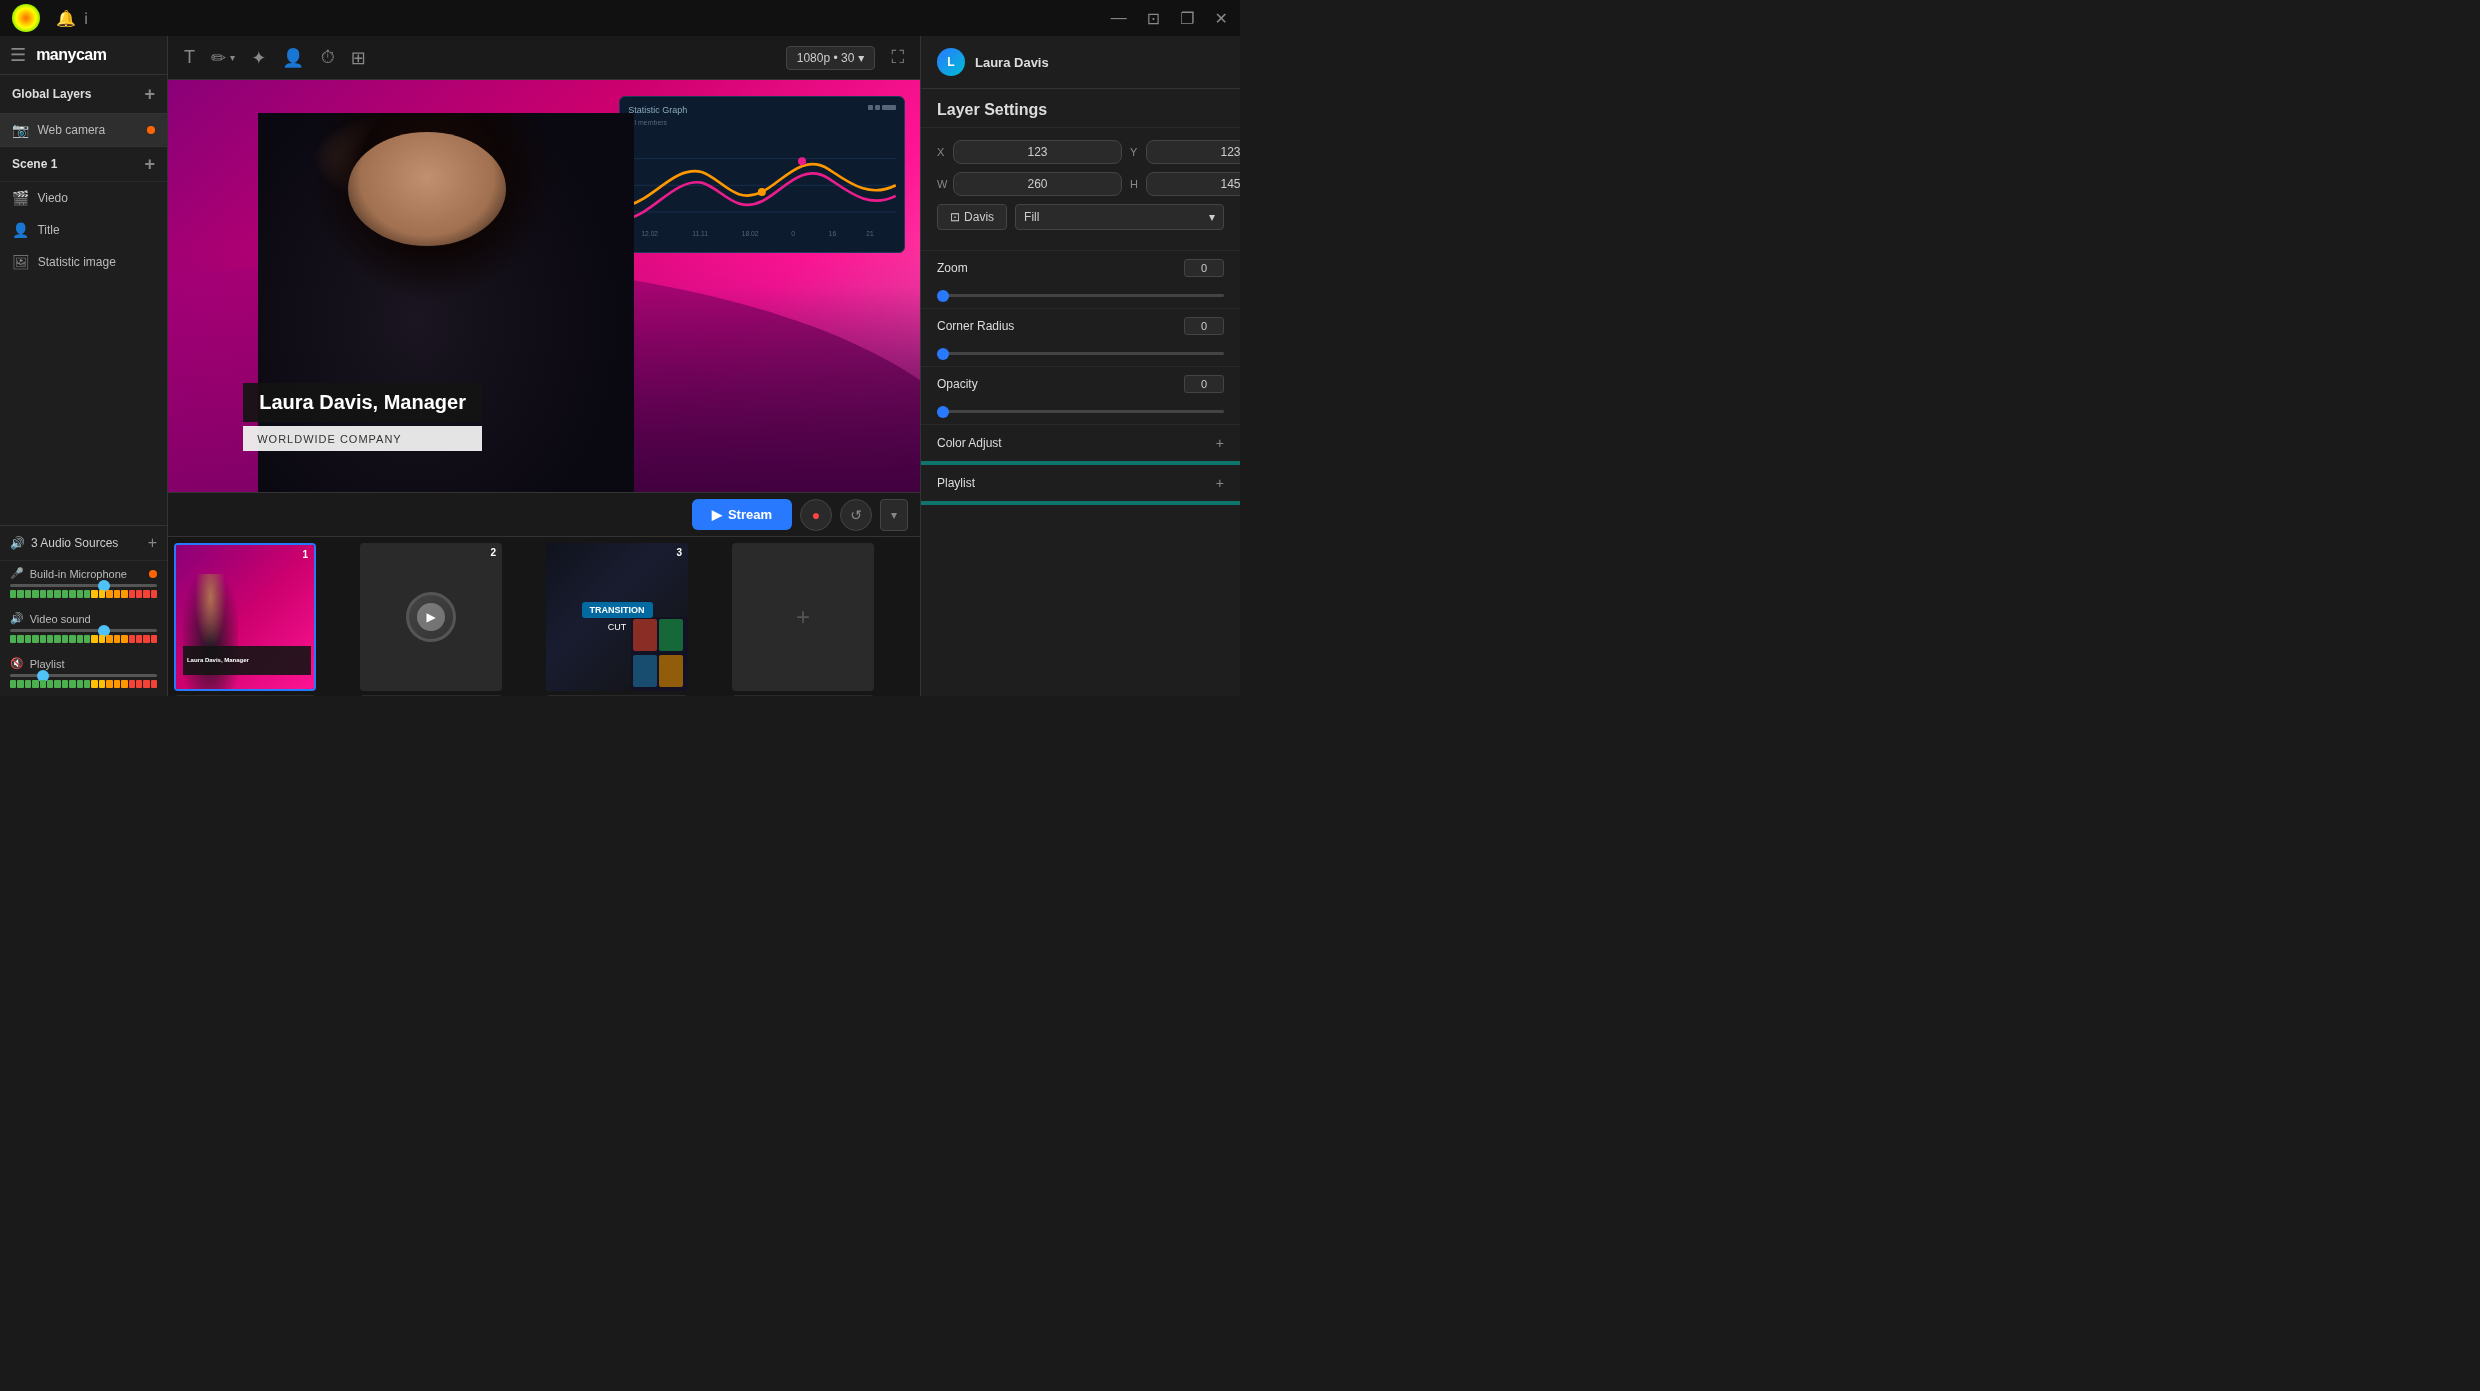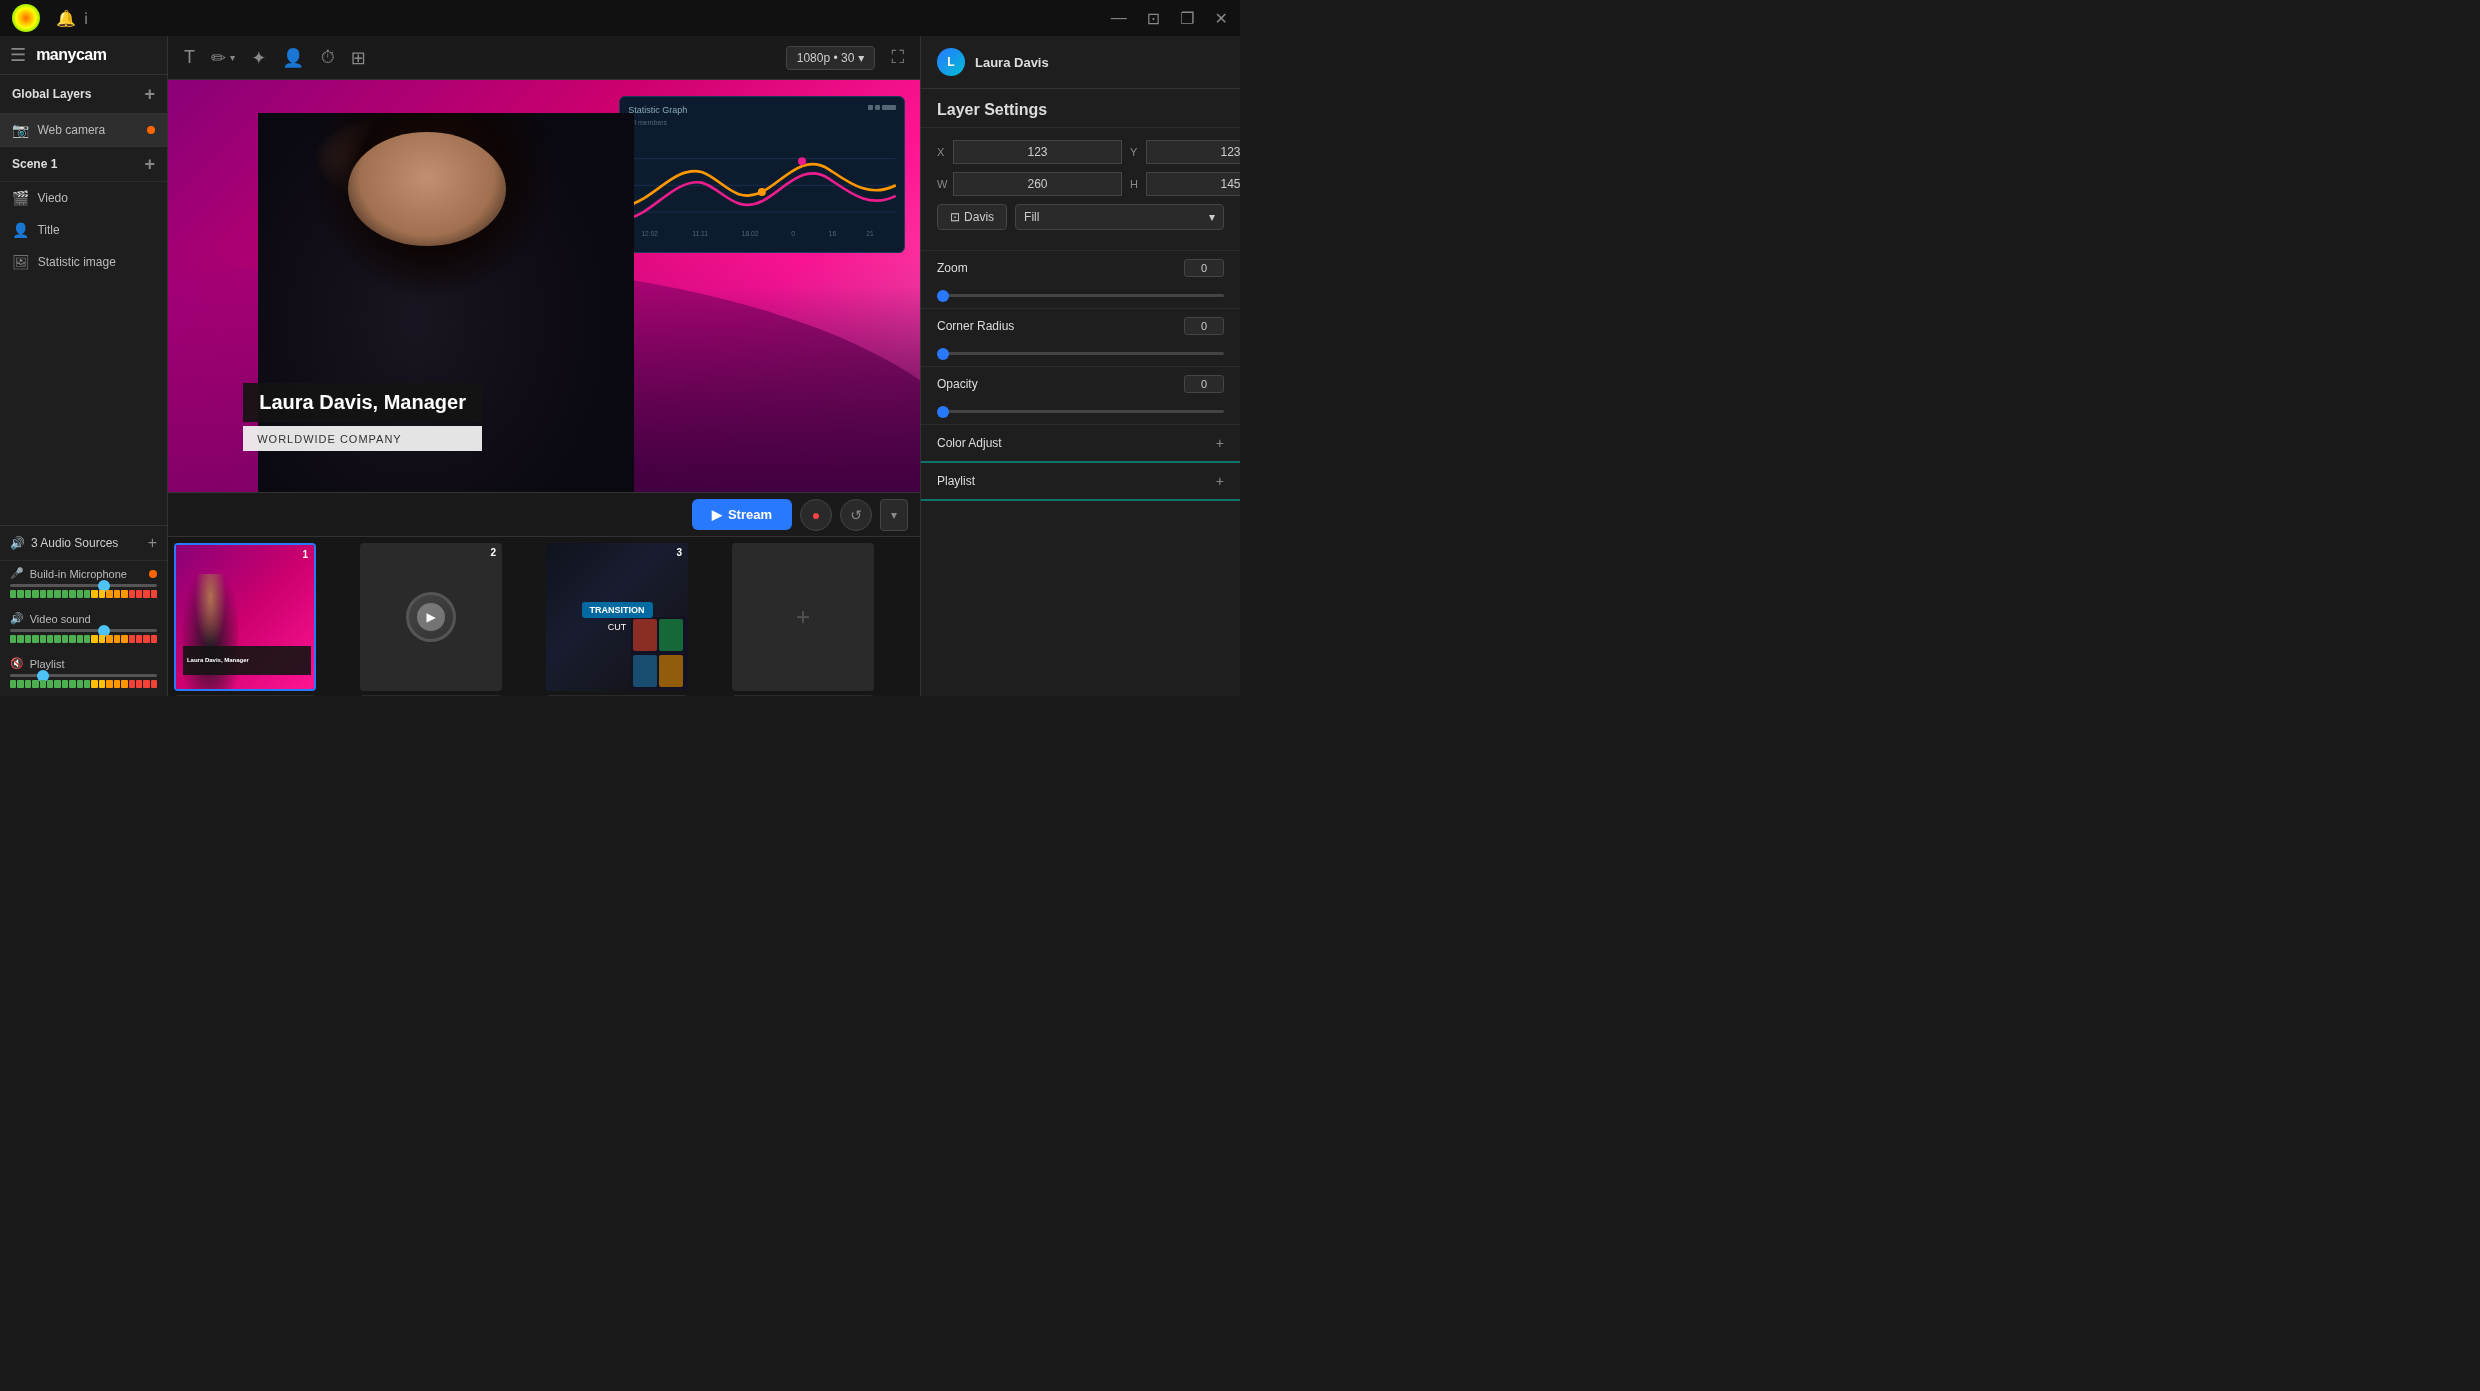--- a/index.html
+++ b/index.html
@@ -504,21 +504,21 @@
       color: #888;
       min-width: 12px;
     }
     .coord-input {
       flex: 1;
       background: #2a2a2a;
       border: 1px solid #444;
       color: #ccc;
       padding: 4px 6px;
       font-size: 12px;
-      border-radius: 0;
+      border-radius: 8px;
       text-align: center;
     }
     .crop-row {
       display: flex;
       align-items: center;
       gap: 8px;
       margin-bottom: 8px;
     }
     .crop-btn {
       background: #2a2a2a;
@@ -582,21 +582,21 @@
       width: 12px; height: 12px;
       border-radius: 50%;
       background: #2979ff;
       cursor: pointer;
     }
     .collapsible-row {
       display: flex;
       align-items: center;
       justify-content: space-between;
       padding: 10px 16px;
-      border-bottom: 2px solid #0f766e;
+      border-bottom: 4px solid #0f766e;
       cursor: pointer;
     }
     .collapsible-label {
       font-size: 12px;
       color: #ddd;
       font-weight: 500;
     }
     .collapsible-icon {
       color: #888;
       font-size: 14px;

